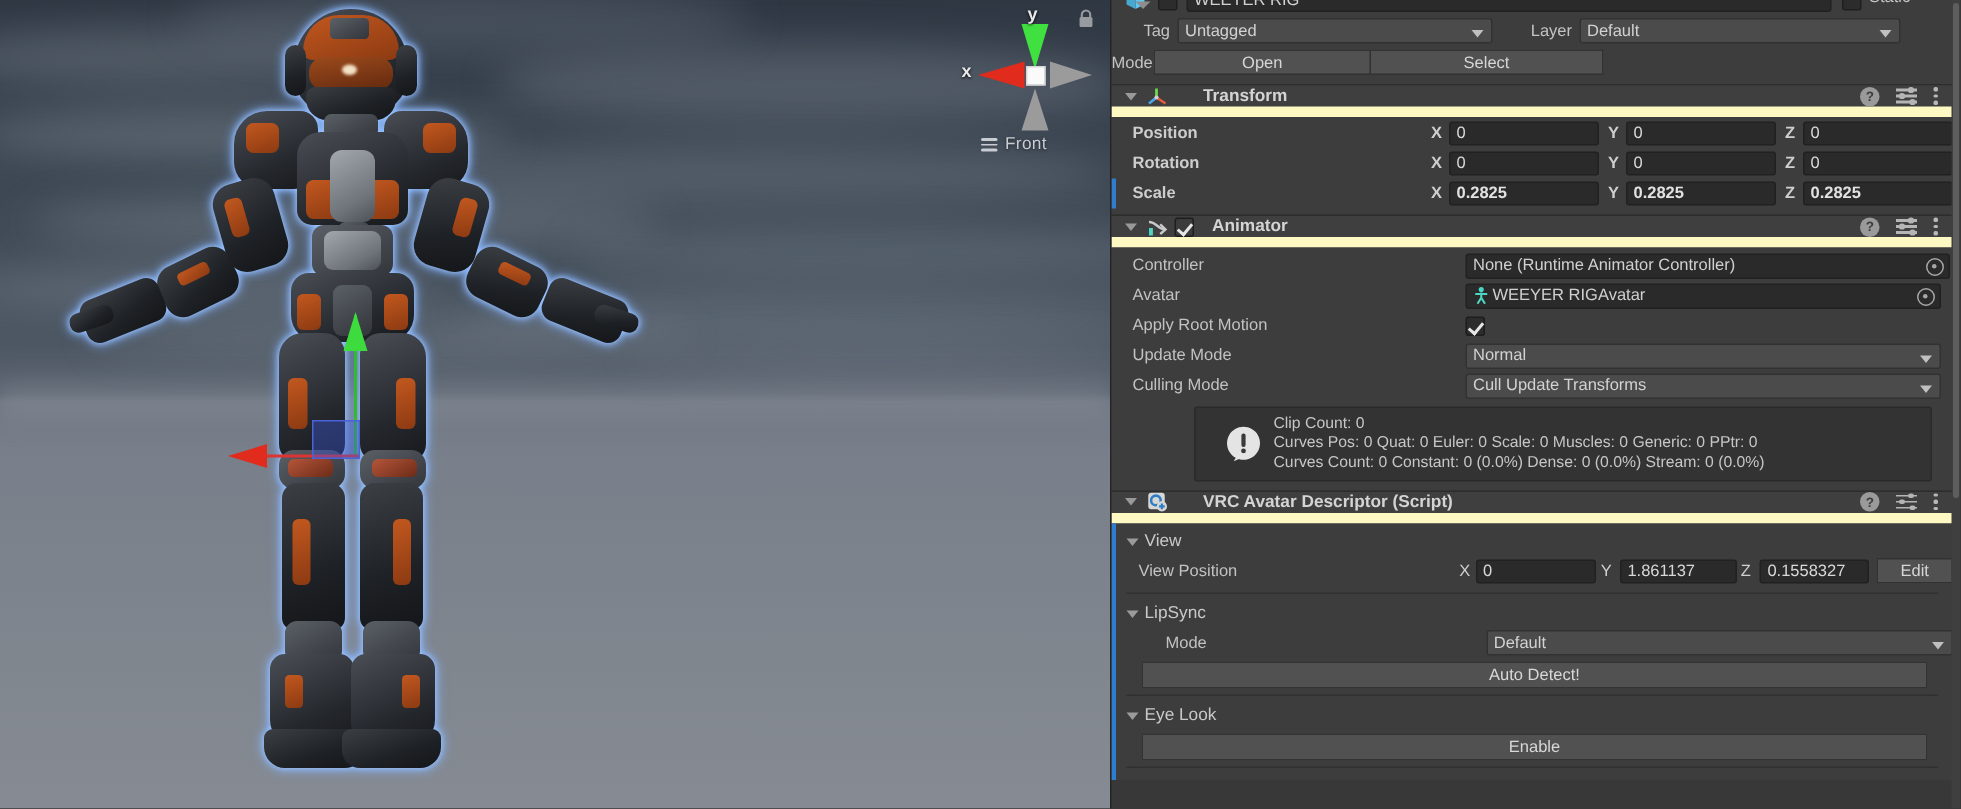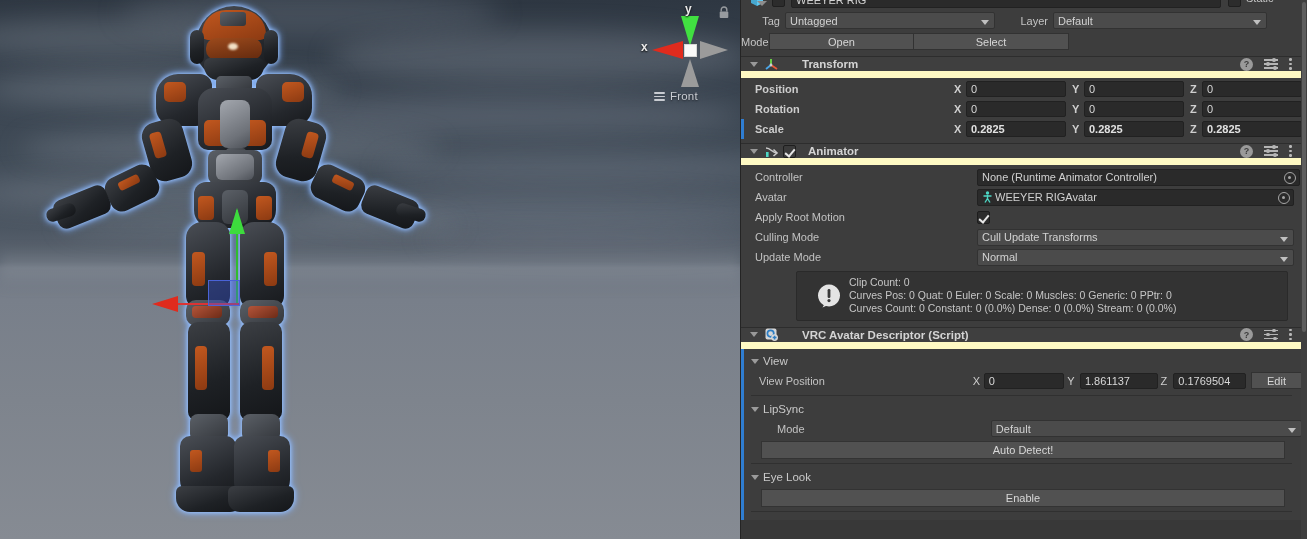--- a/index.html
+++ b/index.html
@@ -503,30 +503,30 @@
               </span>
               <span>WEEYER RIGAvatar</span>
               <span class="picker"></span>
             </div>
           </div>
           <div class="prow">
             <span class="plabel">Apply Root Motion</span>
             <div class="chk on"></div>
           </div>
           <div class="prow">
+            <span class="plabel">Update Mode</span>
+            <div class="dropdown" style="width:317px;background:#4b4b4b;">
+              <span>Normal</span>
+              <span class="caret"></span>
+            </div>
+          </div>
+          <div class="prow">
             <span class="plabel">Culling Mode</span>
             <div class="dropdown" style="width:317px;background:#4b4b4b;">
               <span>Cull Update Transforms</span>
-              <span class="caret"></span>
-            </div>
-          </div>
-          <div class="prow">
-            <span class="plabel">Update Mode</span>
-            <div class="dropdown" style="width:317px;background:#4b4b4b;">
-              <span>Normal</span>
               <span class="caret"></span>
             </div>
           </div>
 
           <div class="helpbox">
             <div class="warnico">
               <svg width="26" height="26" viewBox="0 0 26 26">
                 <path d="M13 1.5 a11 11 0 1 0 0.01 0 Z M9 20 l-2.5 4.5 L11 22.5 Z" fill="#e4e4e4"></path>
                 <rect x="11.6" y="6" width="2.8" height="9" rx="1.3" fill="#3a3a3a"></rect>
                 <circle cx="13" cy="17.6" r="1.6" fill="#3a3a3a"></circle>
@@ -579,21 +579,21 @@
             <i></i>
             <span>View</span>
           </div>
           <div class="prow" style="padding-left:18px;">
             <span class="plabel" style="width:218px;">View Position</span>
             <span class="ax" style="width:11px;font-size:11px;color:#cfcfcf;">X</span>
             <span class="field" style="width:82px;">0</span>
             <span class="ax" style="width:13px;margin-left:3px;font-size:11px;color:#cfcfcf;">Y</span>
             <span class="field" style="width:79px;">1.861137</span>
             <span class="ax" style="width:13px;margin-left:3px;font-size:11px;color:#cfcfcf;">Z</span>
-            <span class="field" style="width:74px;">0.1769504</span>
+            <span class="field" style="width:74px;">0.1558327</span>
             <span class="btn" style="width:52px;margin-left:5px;">Edit</span>
           </div>
           <div class="sep"></div>
 
           <div class="subfold">
             <i></i>
             <span>LipSync</span>
           </div>
           <div class="prow" style="padding-left:36px;">
             <span class="plabel" style="width:218px;">Mode</span>

